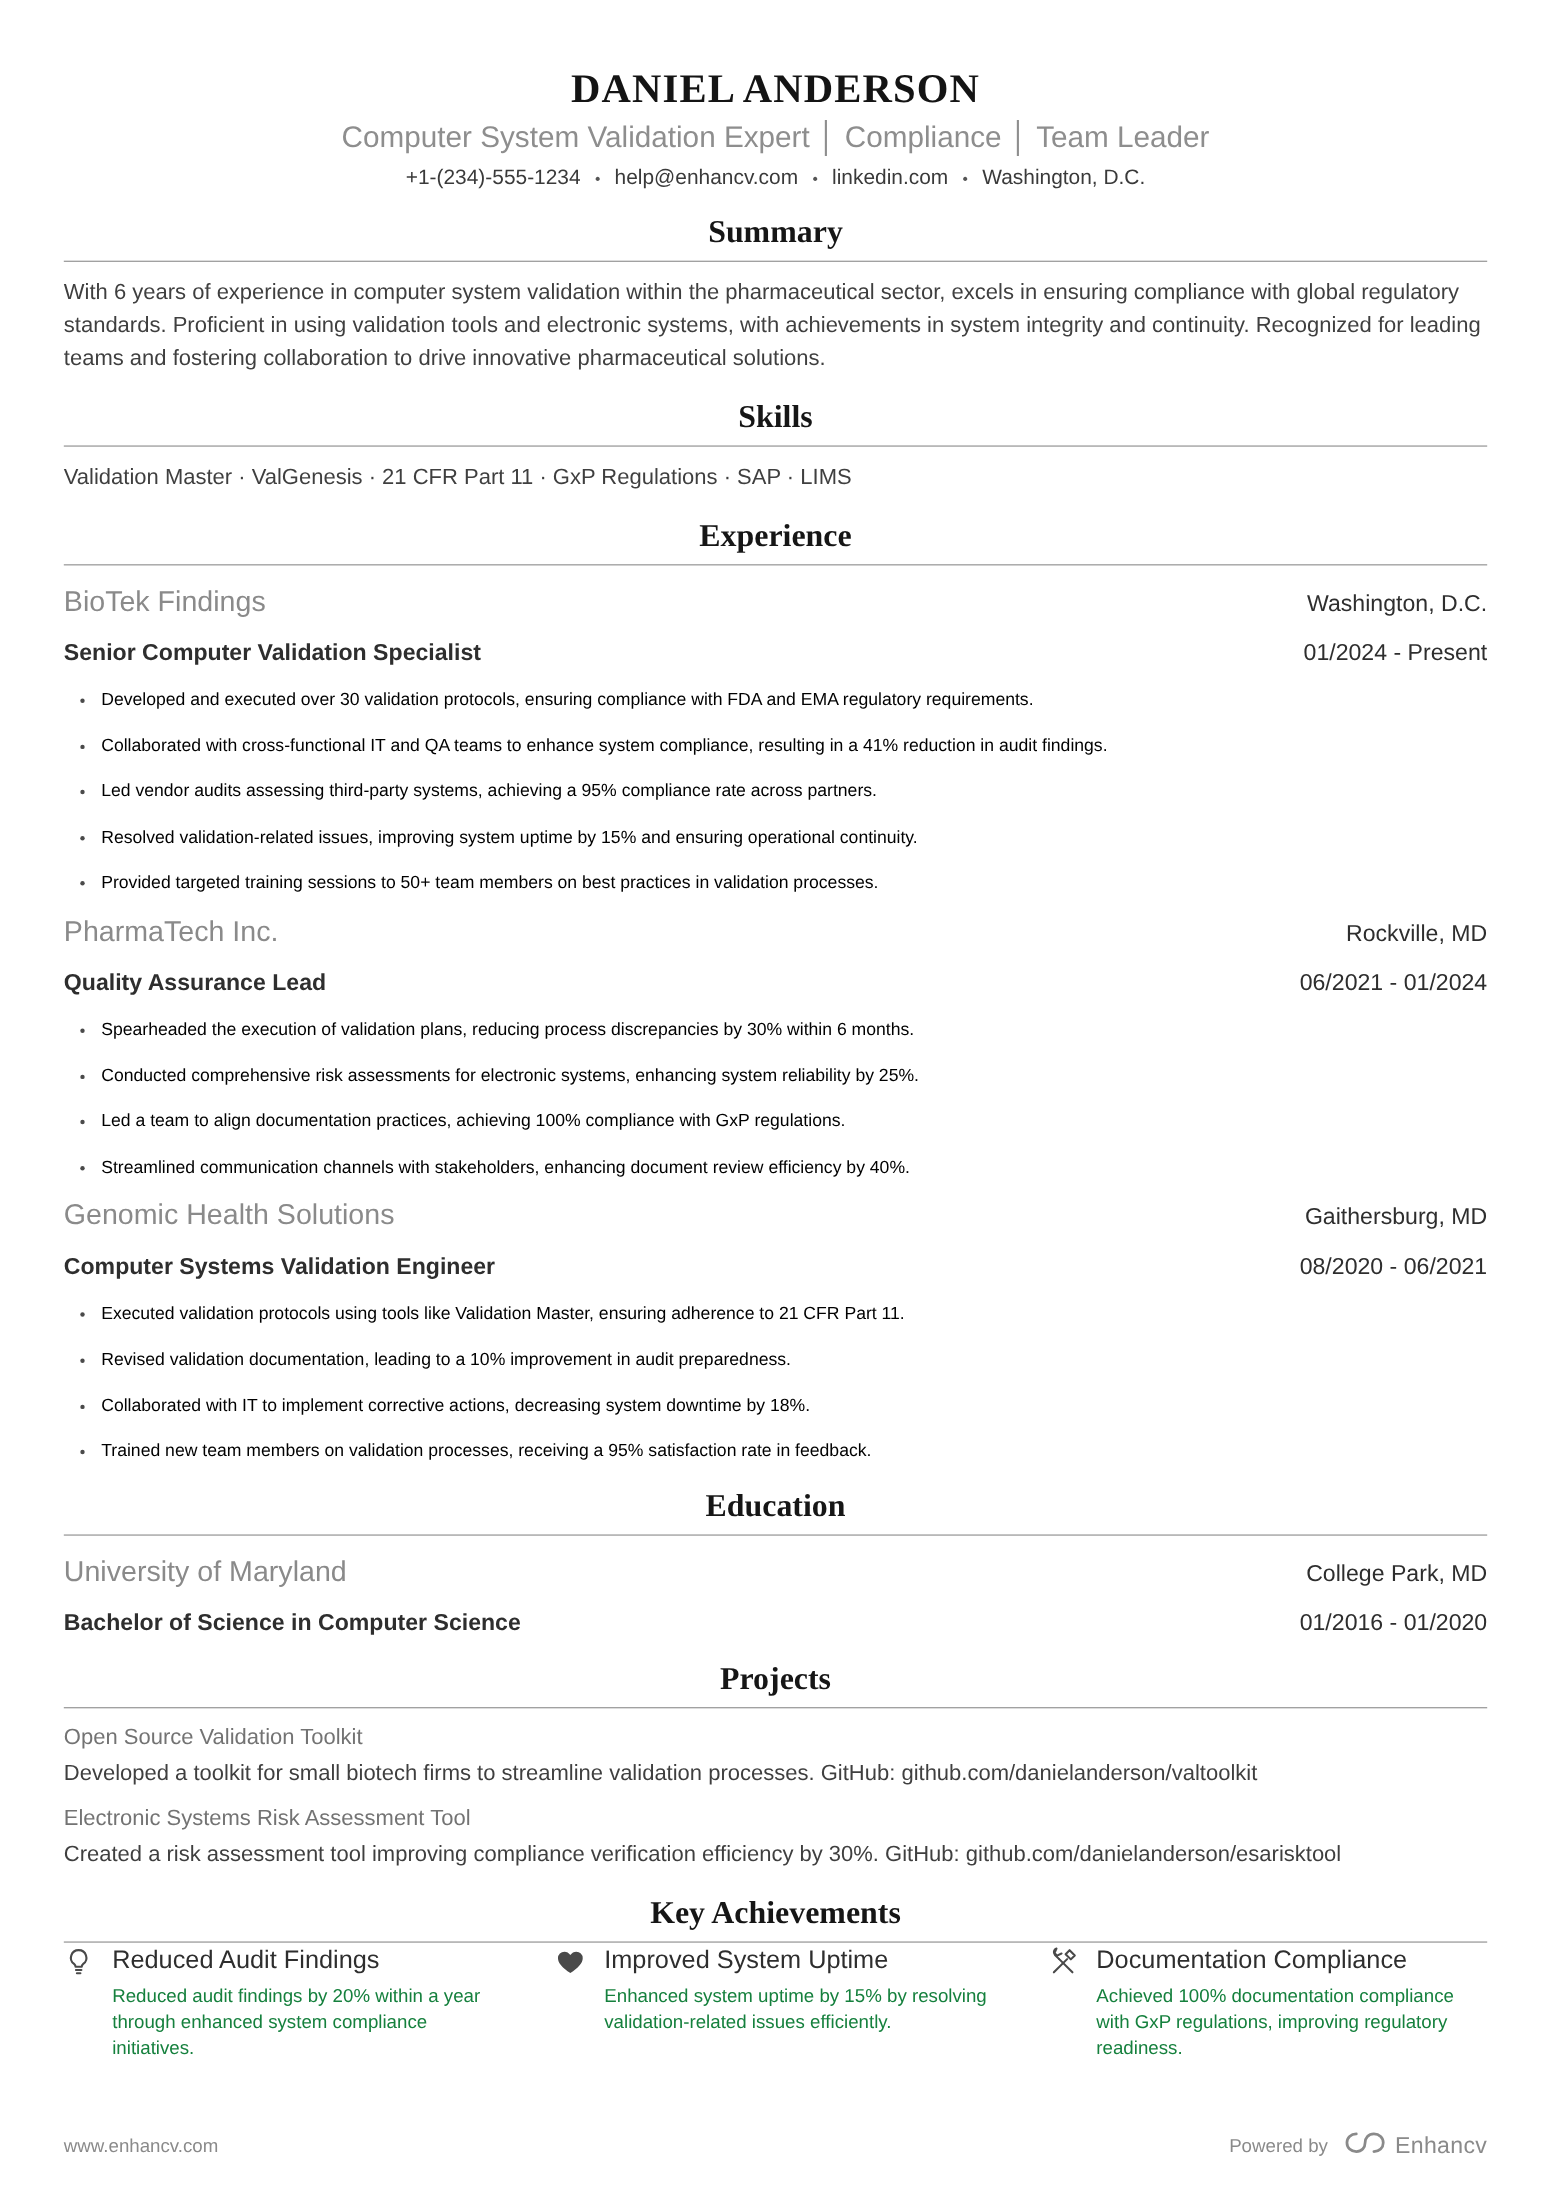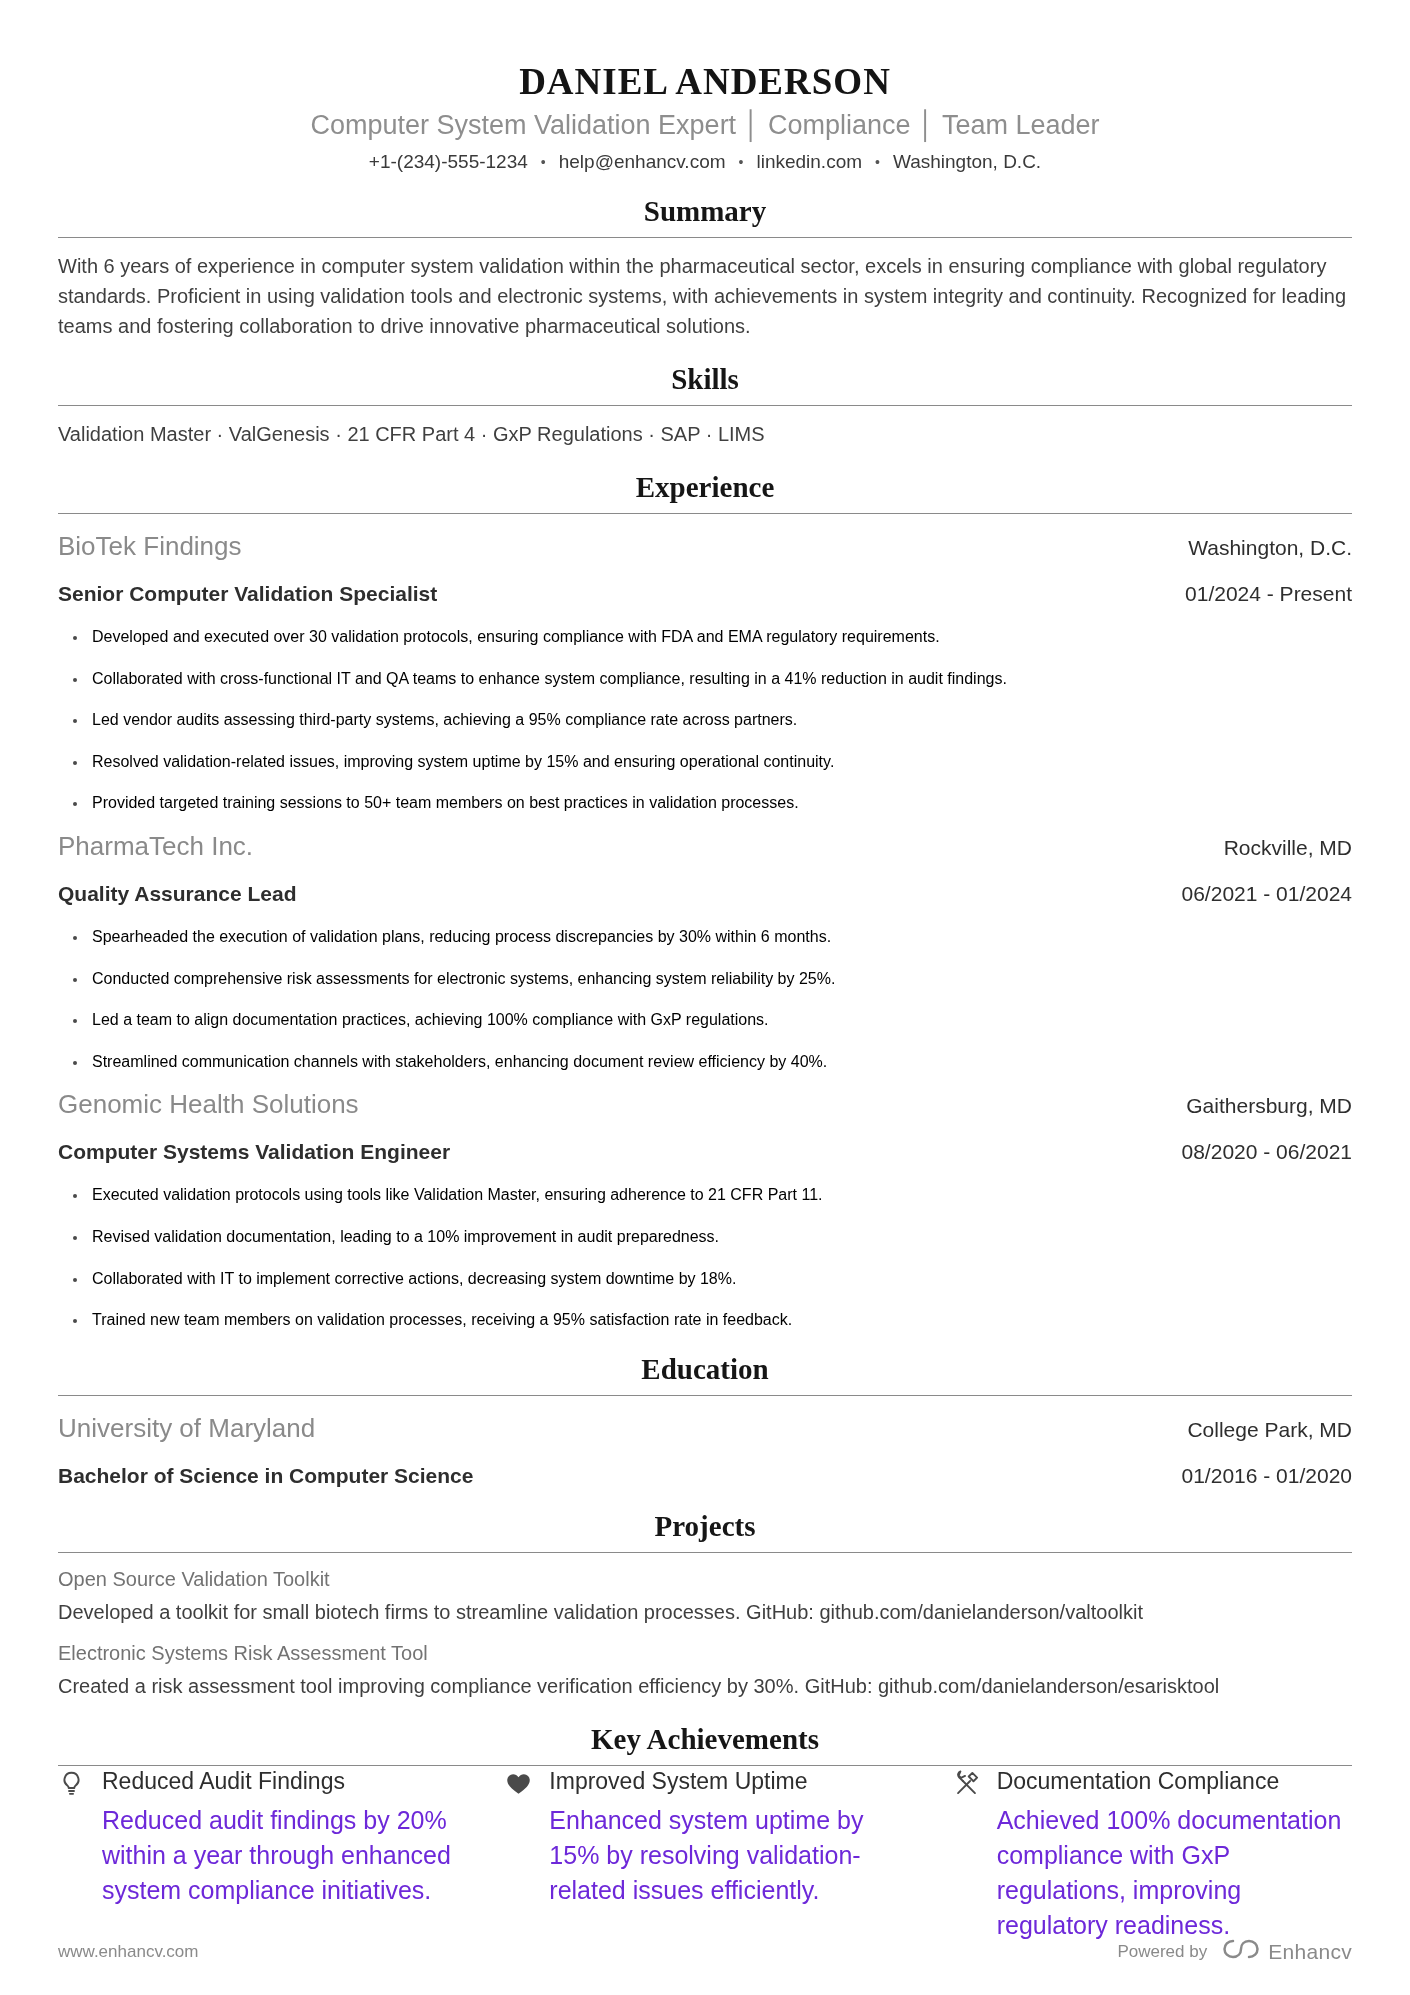--- a/index.html
+++ b/index.html
@@ -51,21 +51,21 @@
   ul.bullets li::marker { color:#4a4a4a; font-size:0.8em; }
   
   .project { margin-top:15px; }
   .project-title { font-size:20px; font-weight:400; color:#737373; }
   .project-desc { margin-top:7px; font-size:20px; line-height:1.45; color:#3f3f3f; }
   
   .ach-row { display:flex; gap:48px; margin-top:2px; }
   .ach { flex:1 1 0; display:flex; gap:16px; align-items:flex-start; }
   .ach-icon { flex:0 0 28px; padding-top:2px; }
   .ach-title { font-size:23px; color:#2e2e2e; }
-  .ach-text { margin-top:8px; font-size:25px; line-height:1.4; color:#6d28d9; }
+  .ach-text { margin-top:8px; font-size:17px; line-height:1.4; color:#15803d; }
   
   .footer {
     position:absolute; left:58px; right:58px; bottom:30px;
     display:flex; justify-content:space-between; align-items:center;
     font-size:17px; color:#8a8a8a;
   }
   .brand { display:flex; align-items:center; gap:14px; }
   .brand-wordmark { font-size:21px; color:#8a8a8a; letter-spacing:0.3px; display:flex; align-items:center; gap:7px; }
 </style>
 </head>
@@ -87,21 +87,21 @@
     </div>
   </header>
 
   <section class="section">
     <h2 class="section-heading">Summary</h2>
     <p class="body-text">With 6 years of experience in computer system validation within the pharmaceutical sector, excels in ensuring compliance with global regulatory standards. Proficient in using validation tools and electronic systems, with achievements in system integrity and continuity. Recognized for leading teams and fostering collaboration to drive innovative pharmaceutical solutions.</p>
   </section>
 
   <section class="section">
     <h2 class="section-heading">Skills</h2>
-    <p class="body-text">Validation Master · ValGenesis · 21 CFR Part 4 · GxP Regulations · SAP · LIMS</p>
+    <p class="body-text">Validation Master · ValGenesis · 21 CFR Part 11 · GxP Regulations · SAP · LIMS</p>
   </section>
 
   <section class="section">
     <h2 class="section-heading">Experience</h2>
 
     <article class="entry">
       <div class="entry-row">
         <h3 class="entity">BioTek Findings</h3>
         <span class="meta">Washington, D.C.</span>
       </div>

